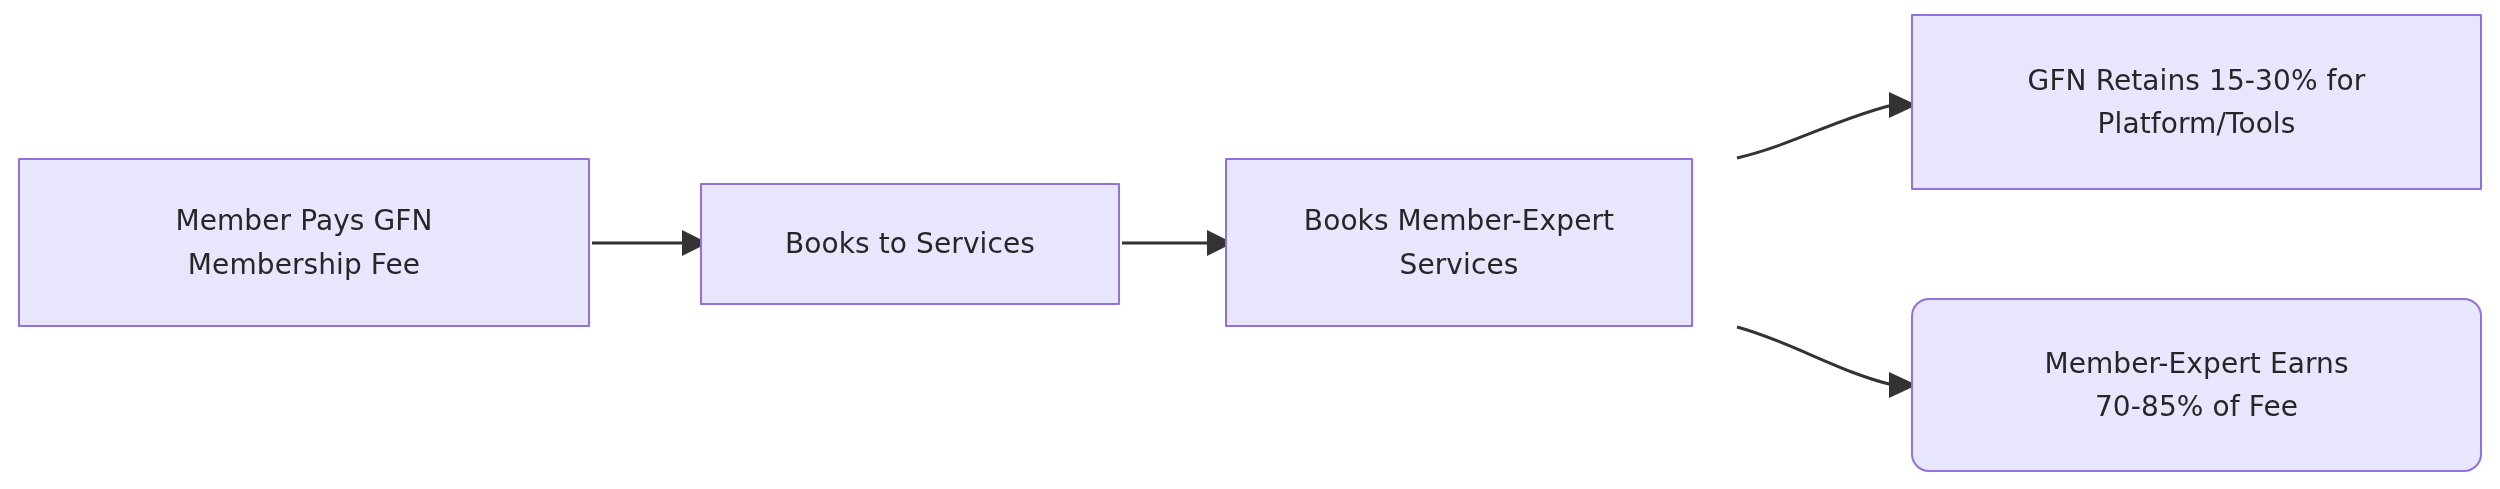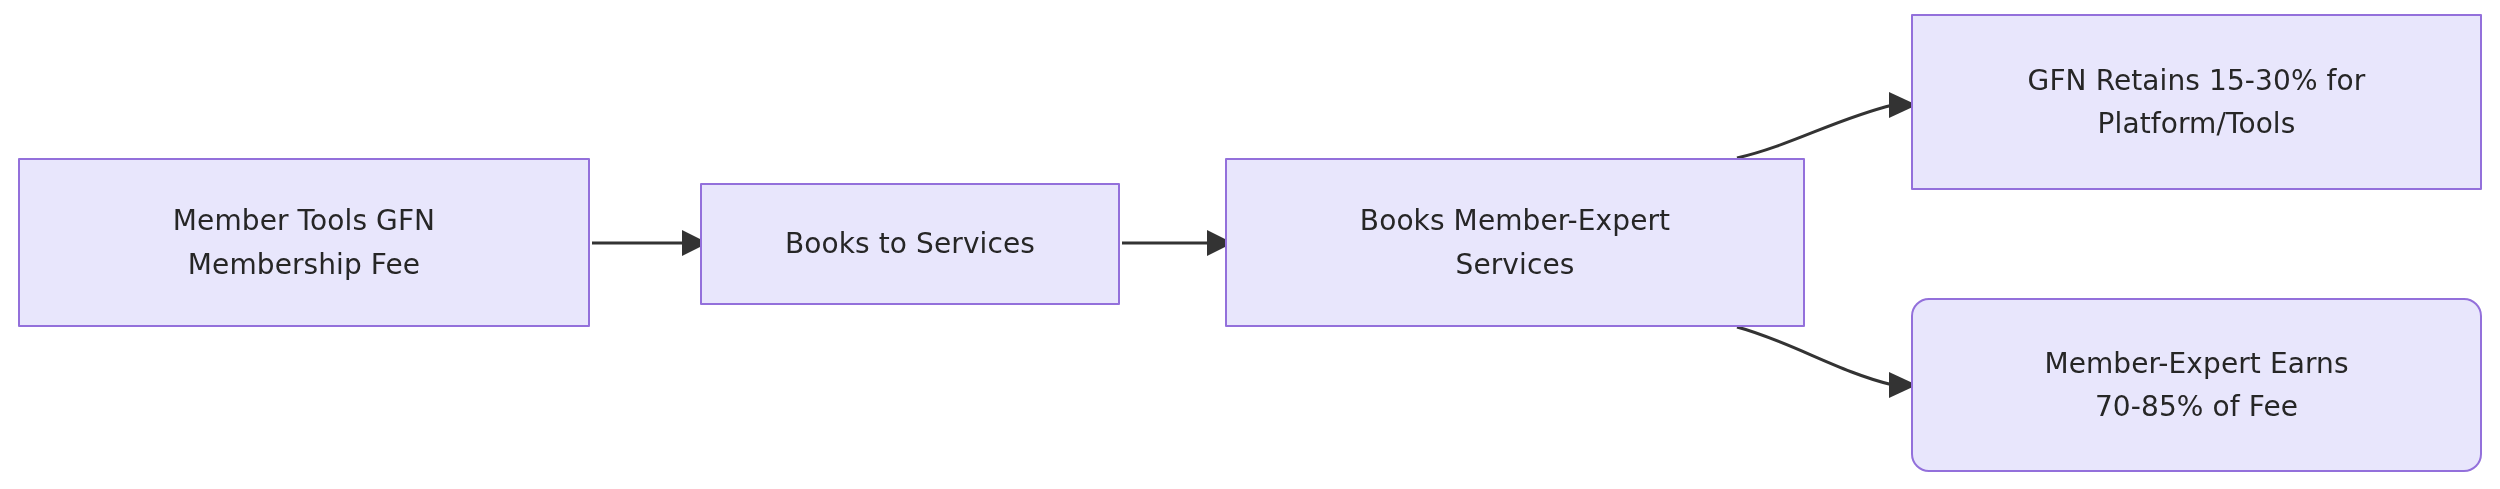--- a/index.html
+++ b/index.html
@@ -76,29 +76,29 @@
       <polygon class="edge-arrowhead" points="1889,92 1917,105 1889,118"></polygon>
     </g>
 
     <g>
       <path class="edge-path" d="M 1737 327 C 1790 341, 1838 372, 1893 385"></path>
       <polygon class="edge-arrowhead" points="1889,372 1917,385 1889,398"></polygon>
     </g>
   </svg>
 
   <div class="flow-node" style="left:18px; top:158px; width:572px; height:169px;">
-    <div class="node-label">Member Tools GFN
+    <div class="node-label">Member Pays GFN
 Membership Fee</div>
   </div>
 
   <div class="flow-node" style="left:700px; top:183px; width:420px; height:122px;">
     <div class="node-label">Books to Services</div>
   </div>
 
-  <div class="flow-node" style="left:1225px; top:158px; width:580px; height:169px;">
+  <div class="flow-node" style="left:1225px; top:158px; width:468px; height:169px;">
     <div class="node-label">Books Member-Expert
 Services</div>
   </div>
 
   <div class="flow-node" style="left:1911px; top:14px; width:571px; height:176px;">
     <div class="node-label">GFN Retains 15-30% for
 Platform/Tools</div>
   </div>
 
   <div class="flow-node" style="left:1911px; top:298px; width:571px; height:174px;border-radius:18px;">

